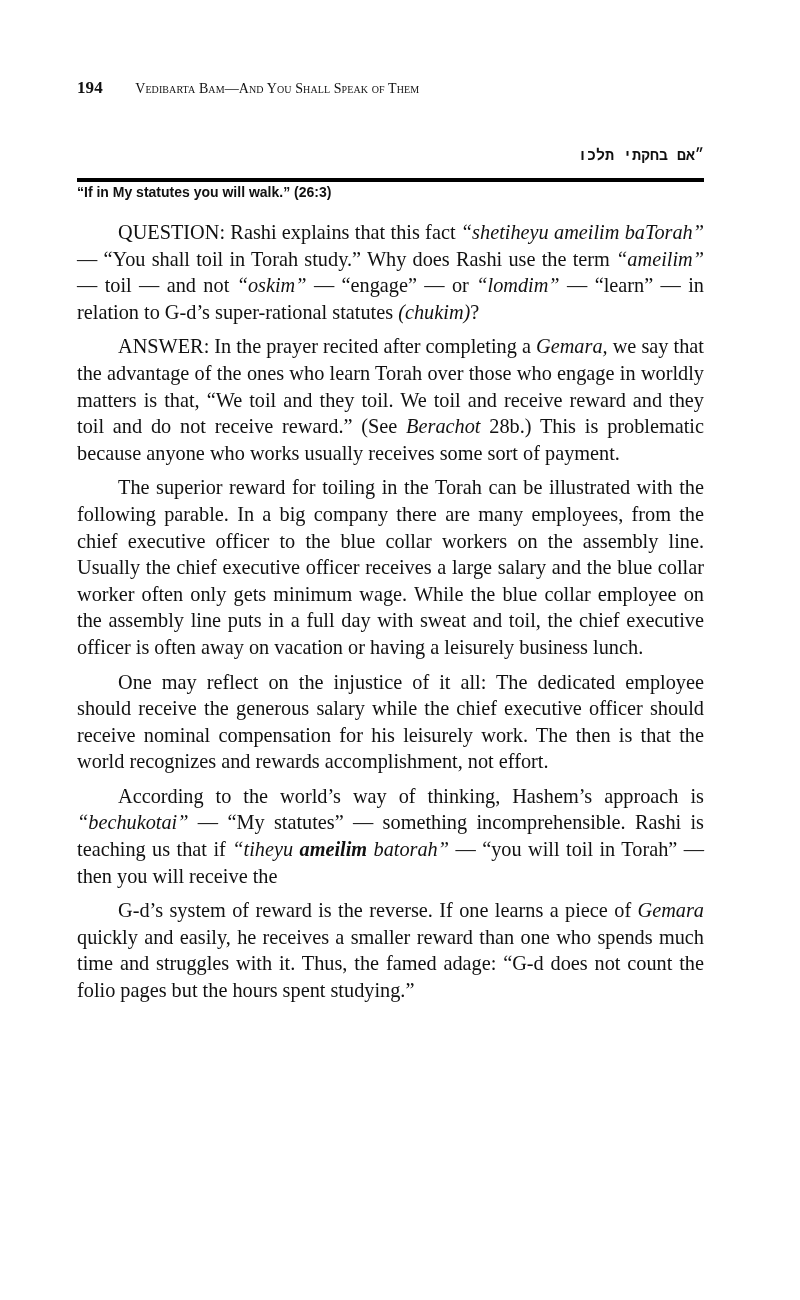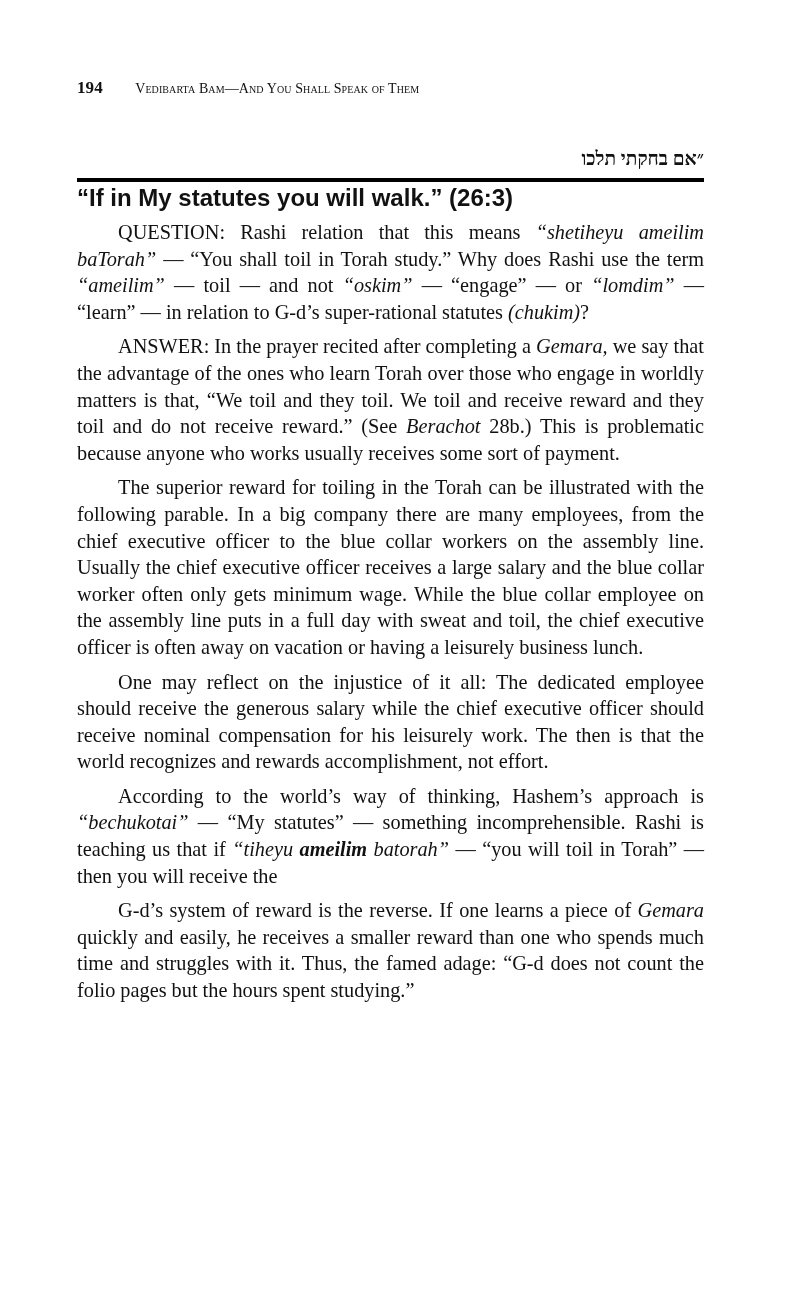--- a/index.html
+++ b/index.html
@@ -35,40 +35,40 @@
     }
     .running-head .title {
       font-variant: small-caps;
       font-size: 14px;
     }
     .hebrew-heading {
       position: absolute;
       top: 148px;
       right: 0;
       direction: rtl;
-      font-family: Liberation Serif, serif;
+      font-family: Liberation Mono, monospace;
       font-weight: bold;
-      font-size: 19px;
+      font-size: 15px;
       white-space: nowrap;
     }
     .rule {
       position: absolute;
       top: 178px;
       left: 0;
       width: 627px;
       height: 4px;
       background: #000000;
     }
     .verse-heading {
       position: absolute;
       top: 184px;
       left: 0;
       font-family: "Liberation Sans", "DejaVu Sans", sans-serif;
       font-weight: bold;
-      font-size: 24px;
+      font-size: 14px;
       white-space: nowrap;
     }
     .body-text {
       position: absolute;
       top: 219px;
       left: 0;
       width: 627px;
       font-size: 20.3px;
       line-height: 26.6px;
       text-align: justify;
@@ -87,20 +87,20 @@
   <div class="running-head">
     <span class="page-num">194</span>
     <span class="title">Vedibarta Bam—And You Shall Speak of Them</span>
   </div>
 
   <div class="hebrew-heading">״אם בחקתי תלכו</div>
   <div class="rule"></div>
   <div class="verse-heading">“If in My statutes you will walk.” (26:3)</div>
 
   <div class="body-text">
-    <p><span>QUESTION: Rashi relation that this means </span><i>“shetiheyu ameilim baTorah”</i><span> — “You shall toil in Torah study.” Why does Rashi use the term </span><i>“ameilim”</i><span> — toil — and not </span><i>“oskim”</i><span> — “engage” — or </span><i>“lomdim”</i><span> — “learn” — in relation to G-d’s super-rational statutes </span><i>(chukim)</i><span>?</span></p>
+    <p><span>QUESTION: Rashi explains that this fact </span><i>“shetiheyu ameilim baTorah”</i><span> — “You shall toil in Torah study.” Why does Rashi use the term </span><i>“ameilim”</i><span> — toil — and not </span><i>“oskim”</i><span> — “engage” — or </span><i>“lomdim”</i><span> — “learn” — in relation to G-d’s super-rational statutes </span><i>(chukim)</i><span>?</span></p>
     <p><span>ANSWER: In the prayer recited after completing a </span><i>Gemara,</i><span> we say that the advantage of the ones who learn Torah over those who engage in worldly matters is that, “We toil and they toil. We toil and receive reward and they toil and do not receive reward.” (See </span><i>Berachot</i><span> 28b.) This is problematic because anyone who works usually receives some sort of payment.</span></p>
     <p><span>The superior reward for toiling in the Torah can be illustrated with the following parable. In a big company there are many employees, from the chief executive officer to the blue collar workers on the assembly line. Usually the chief executive officer receives a large salary and the blue collar worker often only gets minimum wage. While the blue collar employee on the assembly line puts in a full day with sweat and toil, the chief executive officer is often away on vacation or having a leisurely business lunch.</span></p>
     <p><span>One may reflect on the injustice of it all: The dedicated employee should receive the generous salary while the chief executive officer should receive nominal compensation for his leisurely work. The then is that the world recognizes and rewards accomplishment, not effort.</span></p>
     <p><span>According to the world’s way of thinking, Hashem’s approach is </span><i>“bechukotai”</i><span> — “My statutes” — something incomprehensible. Rashi is teaching us that if </span><i>“tiheyu </i><i><b>ameilim</b></i><i> batorah”</i><span> — “you will toil in Torah” — then you will receive the</span></p>
     <p><span>G-d’s system of reward is the reverse. If one learns a piece of </span><i>Gemara</i><span> quickly and easily, he receives a smaller reward than one who spends much time and struggles with it. Thus, the famed adage: “G-d does not count the folio pages but the hours spent studying.”</span></p>
   </div>
 </div>
 
 </body></html>

